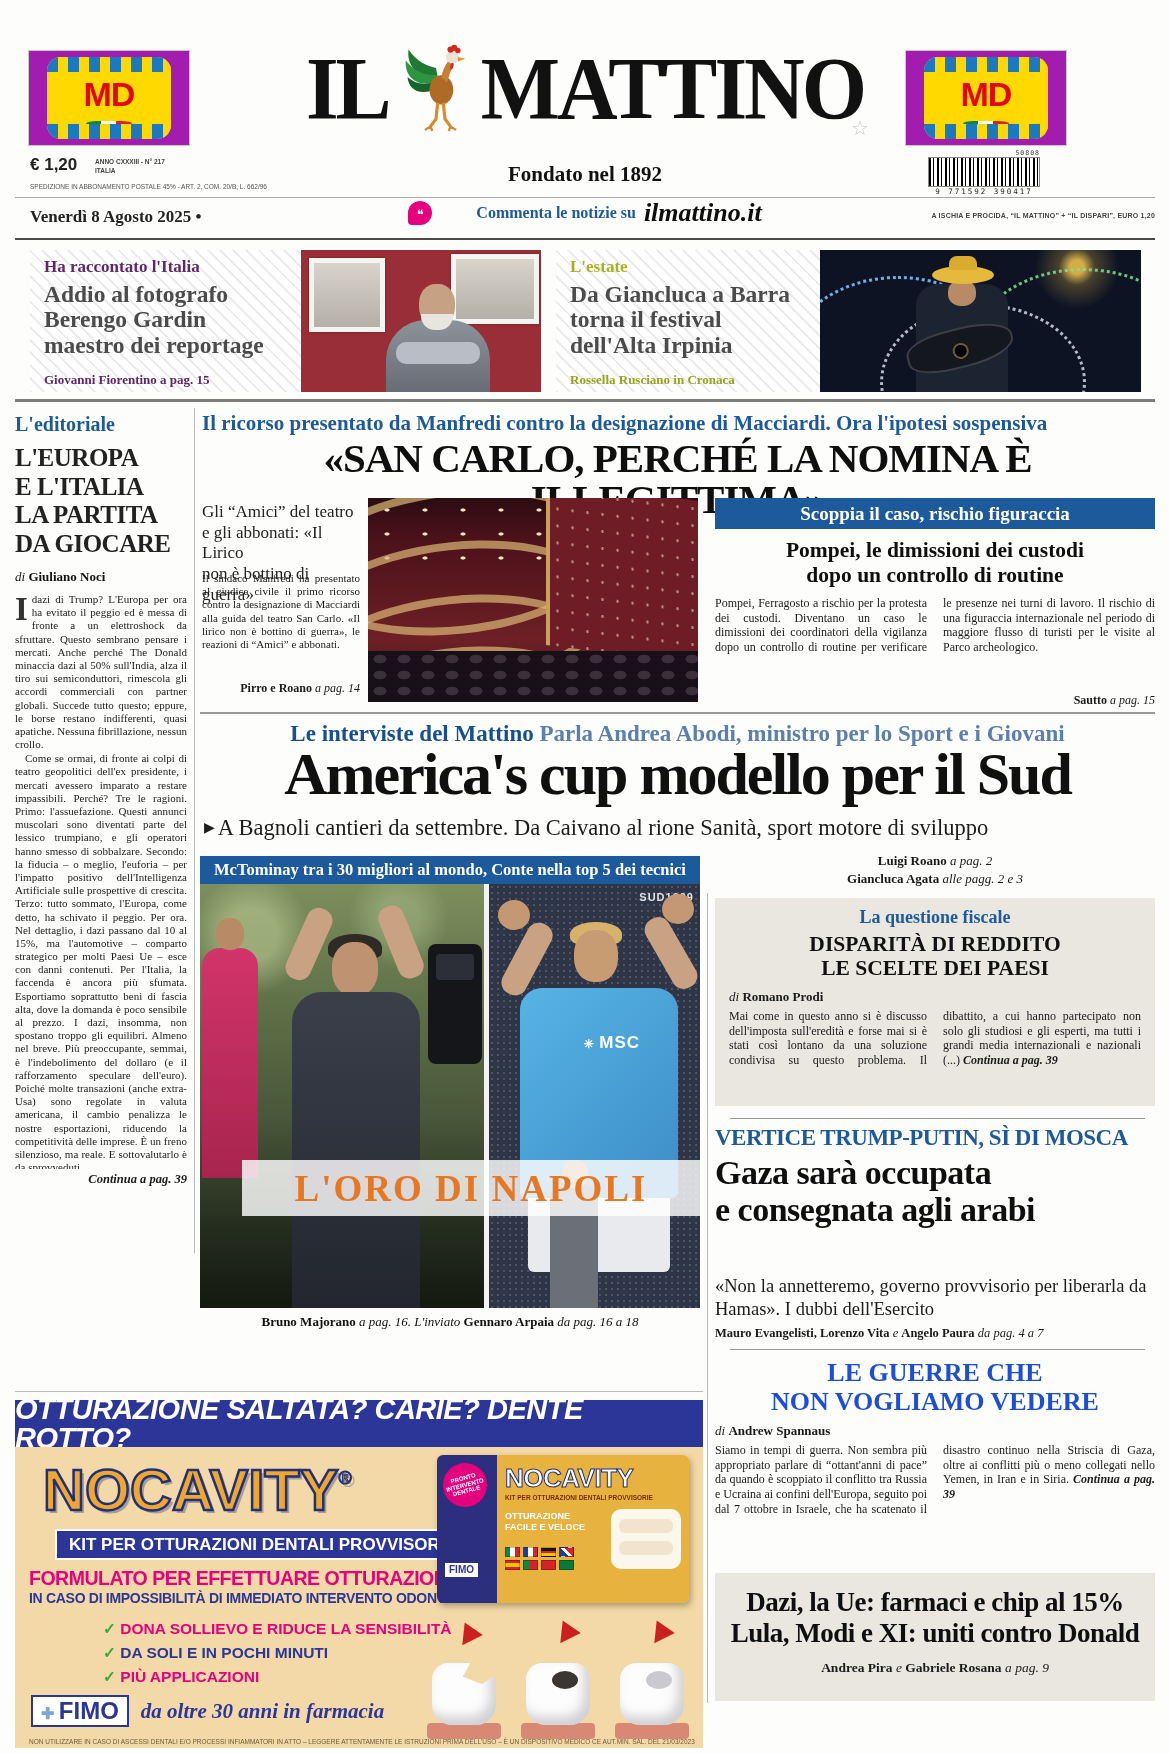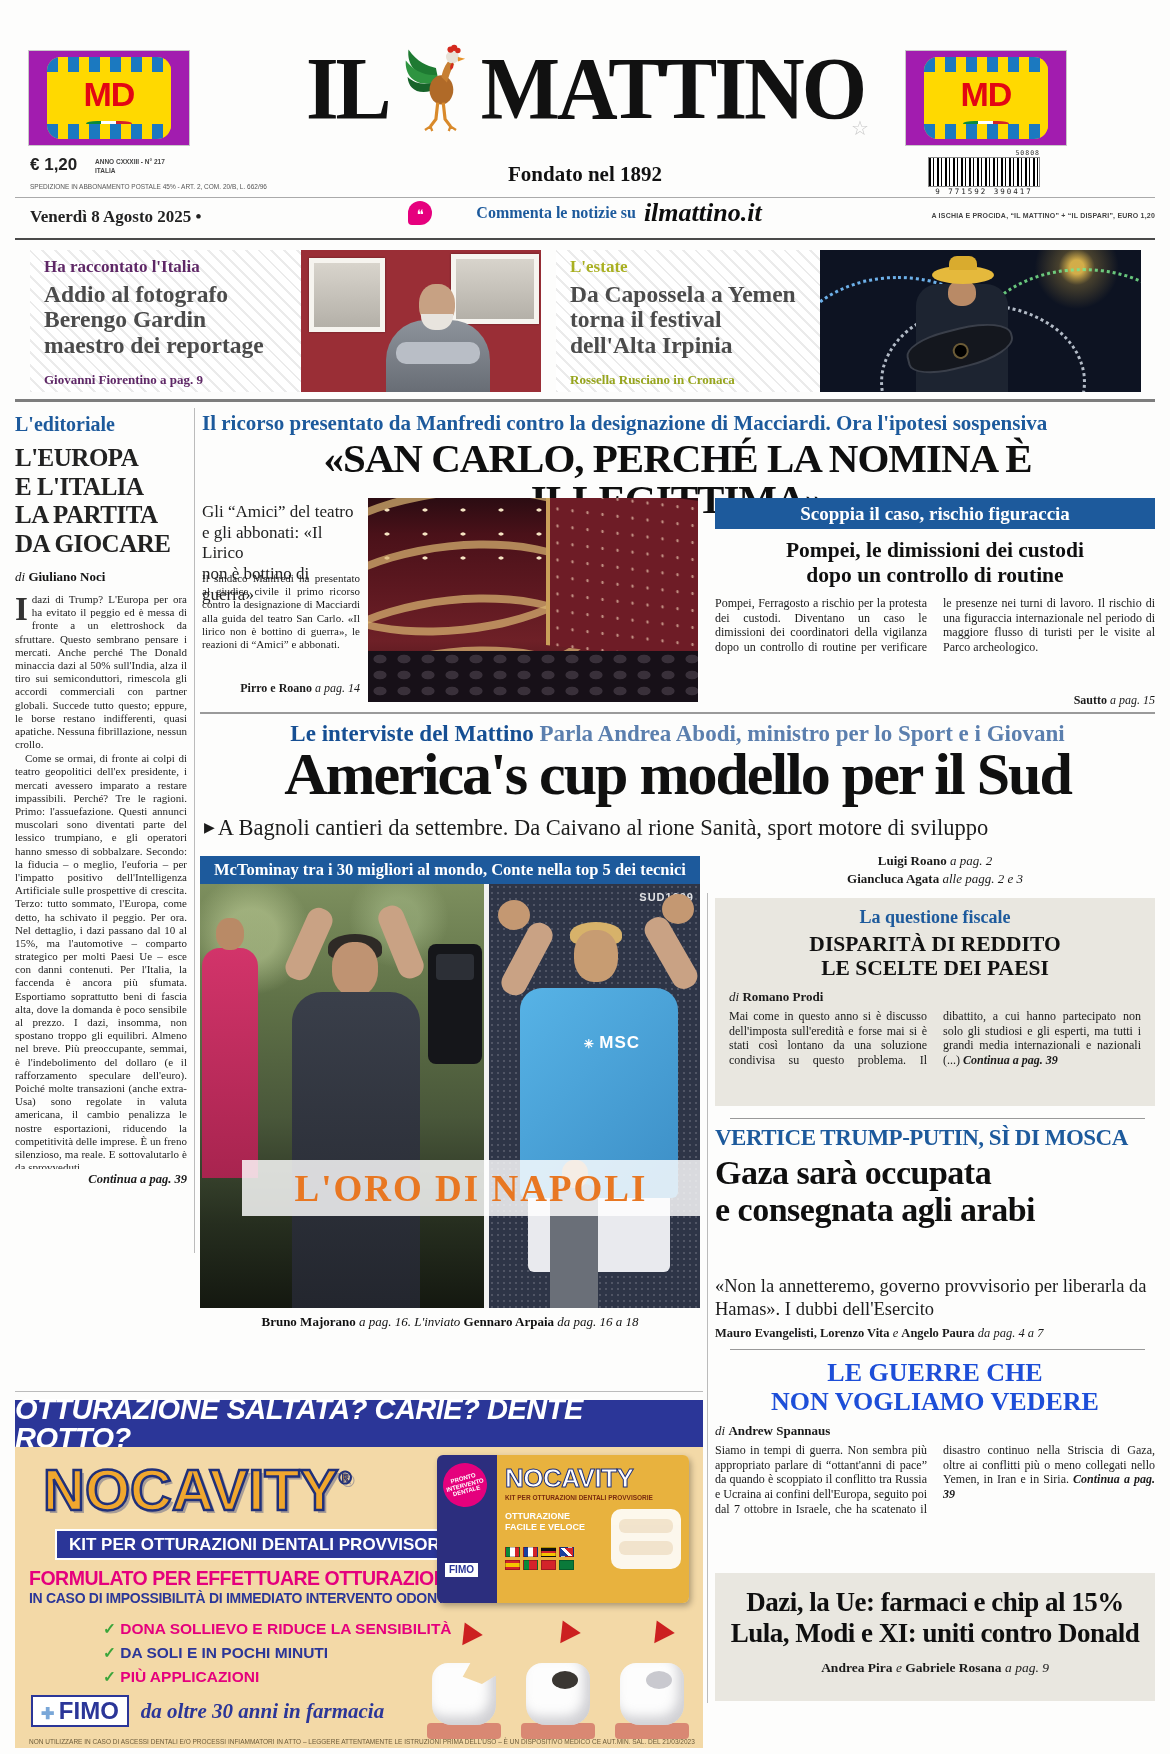--- a/index.html
+++ b/index.html
@@ -309,35 +309,35 @@
     <div class="edition-note">A ISCHIA E PROCIDA, “IL MATTINO” + “IL DISPARI”, EURO 1,20</div>
   </div>
 
   <section class="strip-card card-left hatch">
     <div class="strip-kicker k-purple">Ha raccontato l'Italia</div>
     <div class="strip-head">
       <div>Addio al fotografo</div>
       <div>Berengo Gardin</div>
       <div>maestro dei reportage</div>
     </div>
-    <div class="strip-byline b-purple">Giovanni Fiorentino a pag. 9</div>
+    <div class="strip-byline b-purple">Giovanni Fiorentino a pag. 15</div>
     <div class="strip-photo ph-berengo">
       <div class="frame fr1"></div>
       <div class="frame fr2"></div>
       <div class="man-b-torso"></div>
       <div class="man-b-arms"></div>
       <div class="man-b-head"></div>
       <div class="man-b-beard"></div>
     </div>
   </section>
 
   <section class="strip-card card-right hatch">
     <div class="strip-kicker k-olive">L'estate</div>
     <div class="strip-head">
-      <div>Da Capossela a Yemen</div>
+      <div>Da Giancluca a Barra</div>
       <div>torna il festival</div>
       <div>dell'Alta Irpinia</div>
     </div>
     <div class="strip-byline b-olive">Rossella Rusciano in Cronaca</div>
     <div class="strip-photo ph-capo">
       <div class="larch la1"></div>
       <div class="larch la2"></div>
       <div class="larch la3"></div>
       <div class="capo-body"></div>
       <div class="capo-face"></div>

